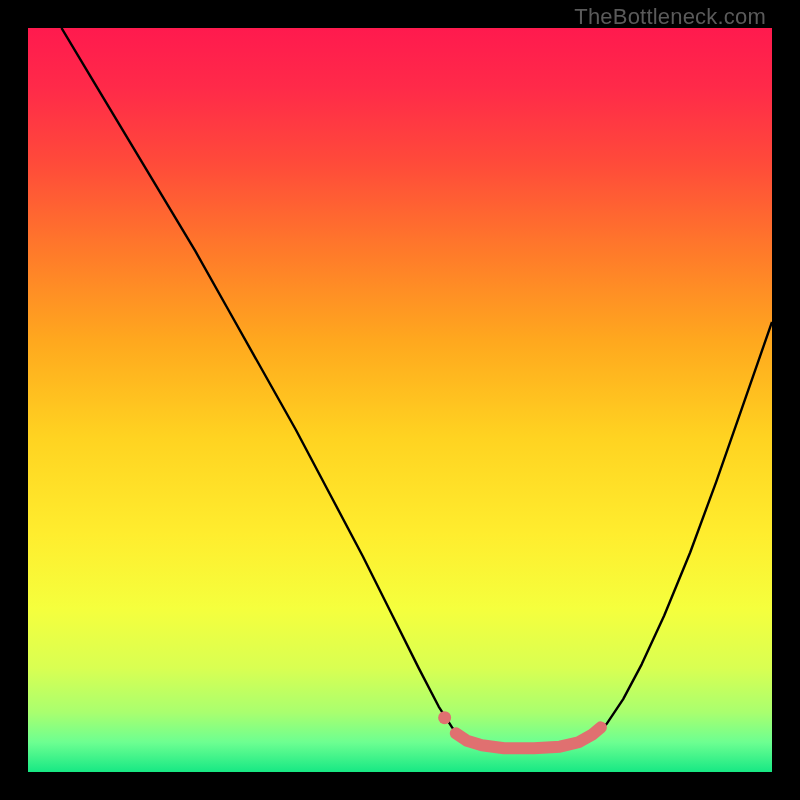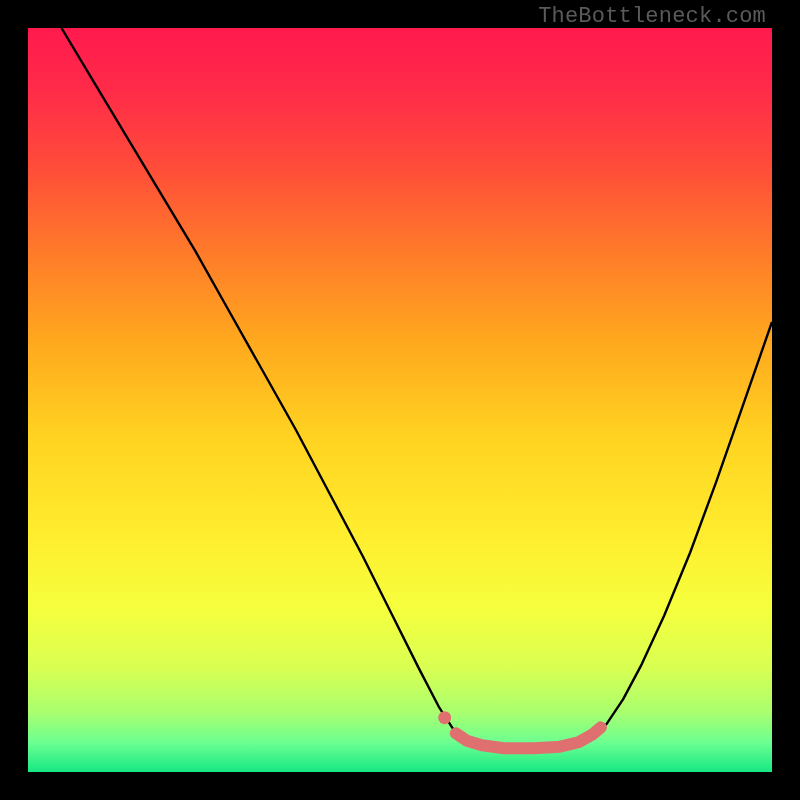--- a/index.html
+++ b/index.html
@@ -22,21 +22,21 @@
     position: absolute;
     left: 0;
     top: 0;
     width: 744px;
     height: 744px;
   }
   .watermark {
     position: absolute;
     top: 4px;
     right: 34px;
-    font-family: Liberation Mono, monospace;
+    font-family: Liberation Sans, sans-serif;
     font-size: 22px;
     font-weight: 500;
     color: #5a5a5a;
     letter-spacing: 0.2px;
     text-align: center;
   }
 </style>
 </head>
 <body>
 

